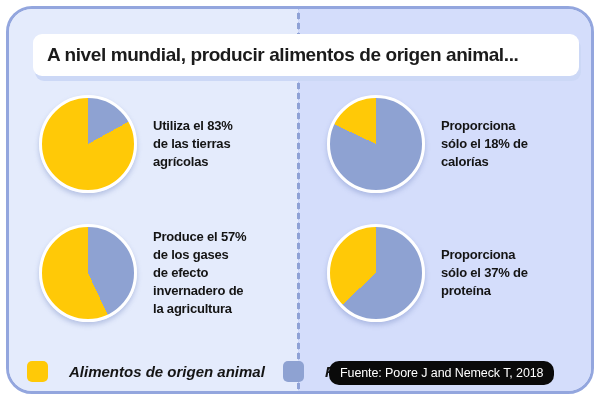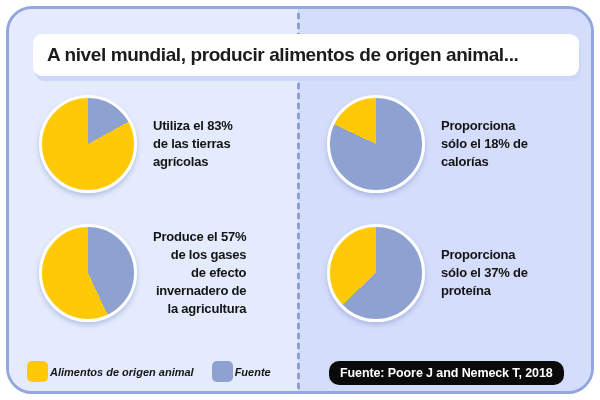--- a/index.html
+++ b/index.html
@@ -88,21 +88,21 @@
     white-space: nowrap;
   }
 
   
   .stat {
     position: absolute;
     display: flex;
     align-items: center;
   }
   .stat-l1 { left: 30px;  top: 86px;  }
-  .stat-l2 { left: 30px;  top: 215px; text-align: right; }
+  .stat-l2 { left: 30px;  top: 215px; }
   .stat-r1 { left: 318px; top: 86px;  }
   .stat-r2 { left: 318px; top: 215px; }
 
   .pie-wrap {
     position: relative;
     width: 98px;
     height: 98px;
     flex: 0 0 auto;
   }
   .pie {
@@ -140,40 +140,39 @@
     align-items: center;
     margin-right: 18px;
   }
   .swatch {
     width: 21px;
     height: 21px;
     border-radius: 5px;
     flex: 0 0 auto;
   }
   .legend-label {
-    margin-left: 2px;
-    font-size: 11px;
+    margin-left: 21px;
+    font-size: 15px;
     font-weight: bold;
     font-style: italic;
     color: #151515;
     white-space: nowrap;
   }
 
   
   .source {
     position: absolute;
     left: 320px;
     top: 352px;
     height: 24px;
     padding: 0 11px;
     border-radius: 10px;
     background: #0a0a0a;
     display: flex;
     align-items: center;
-    font-weight: bold;
   }
   .source-text {
     font-size: 12.5px;
     color: #ffffff;
     white-space: nowrap;
     letter-spacing: -0.1px;
   }
 </style>
 </head>
 <body>

